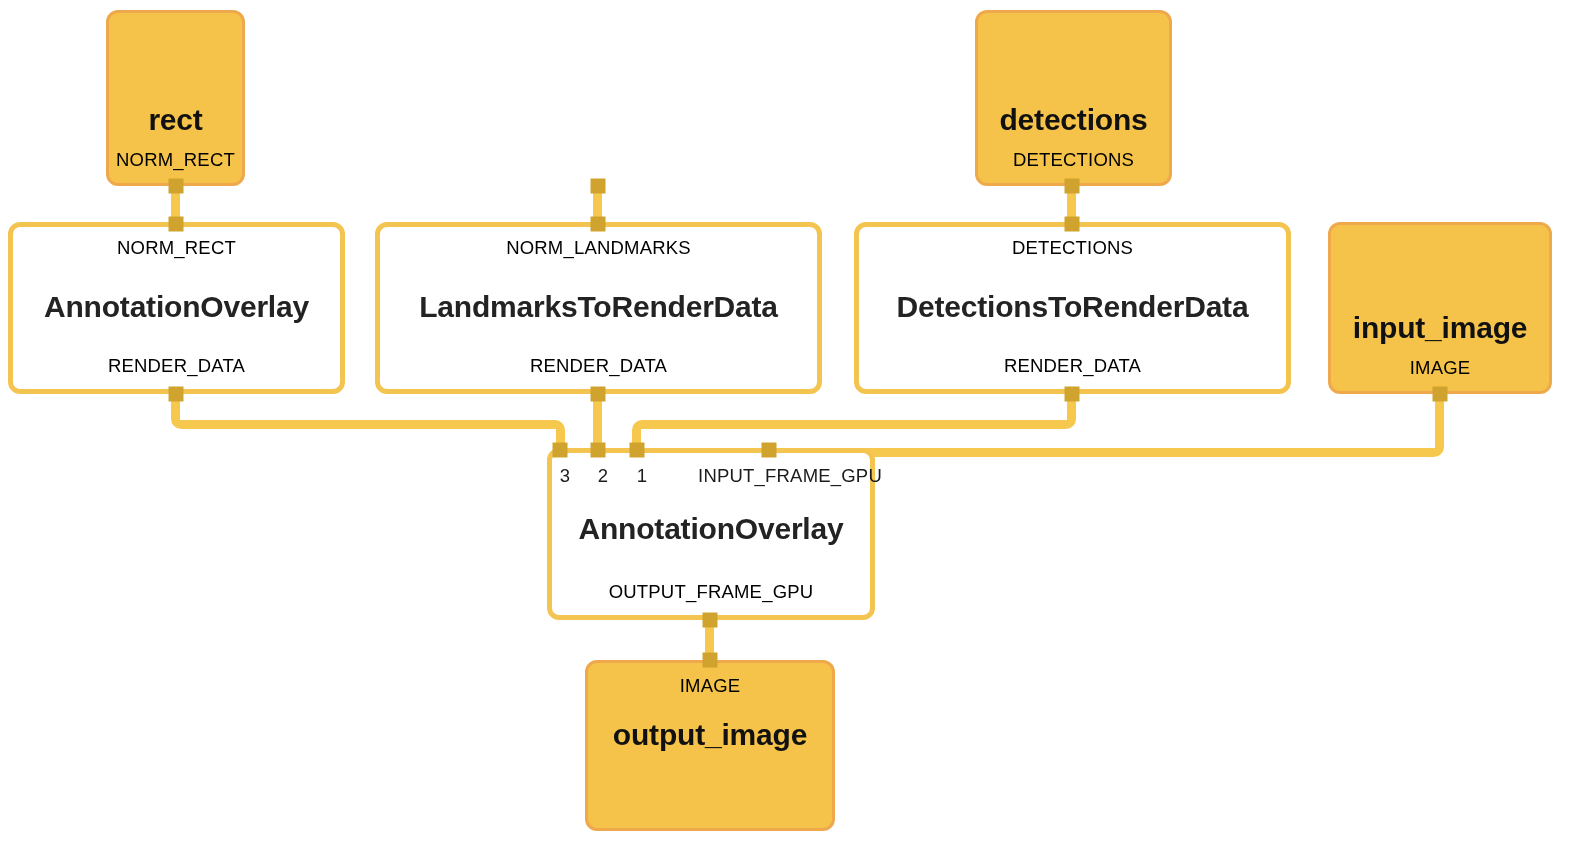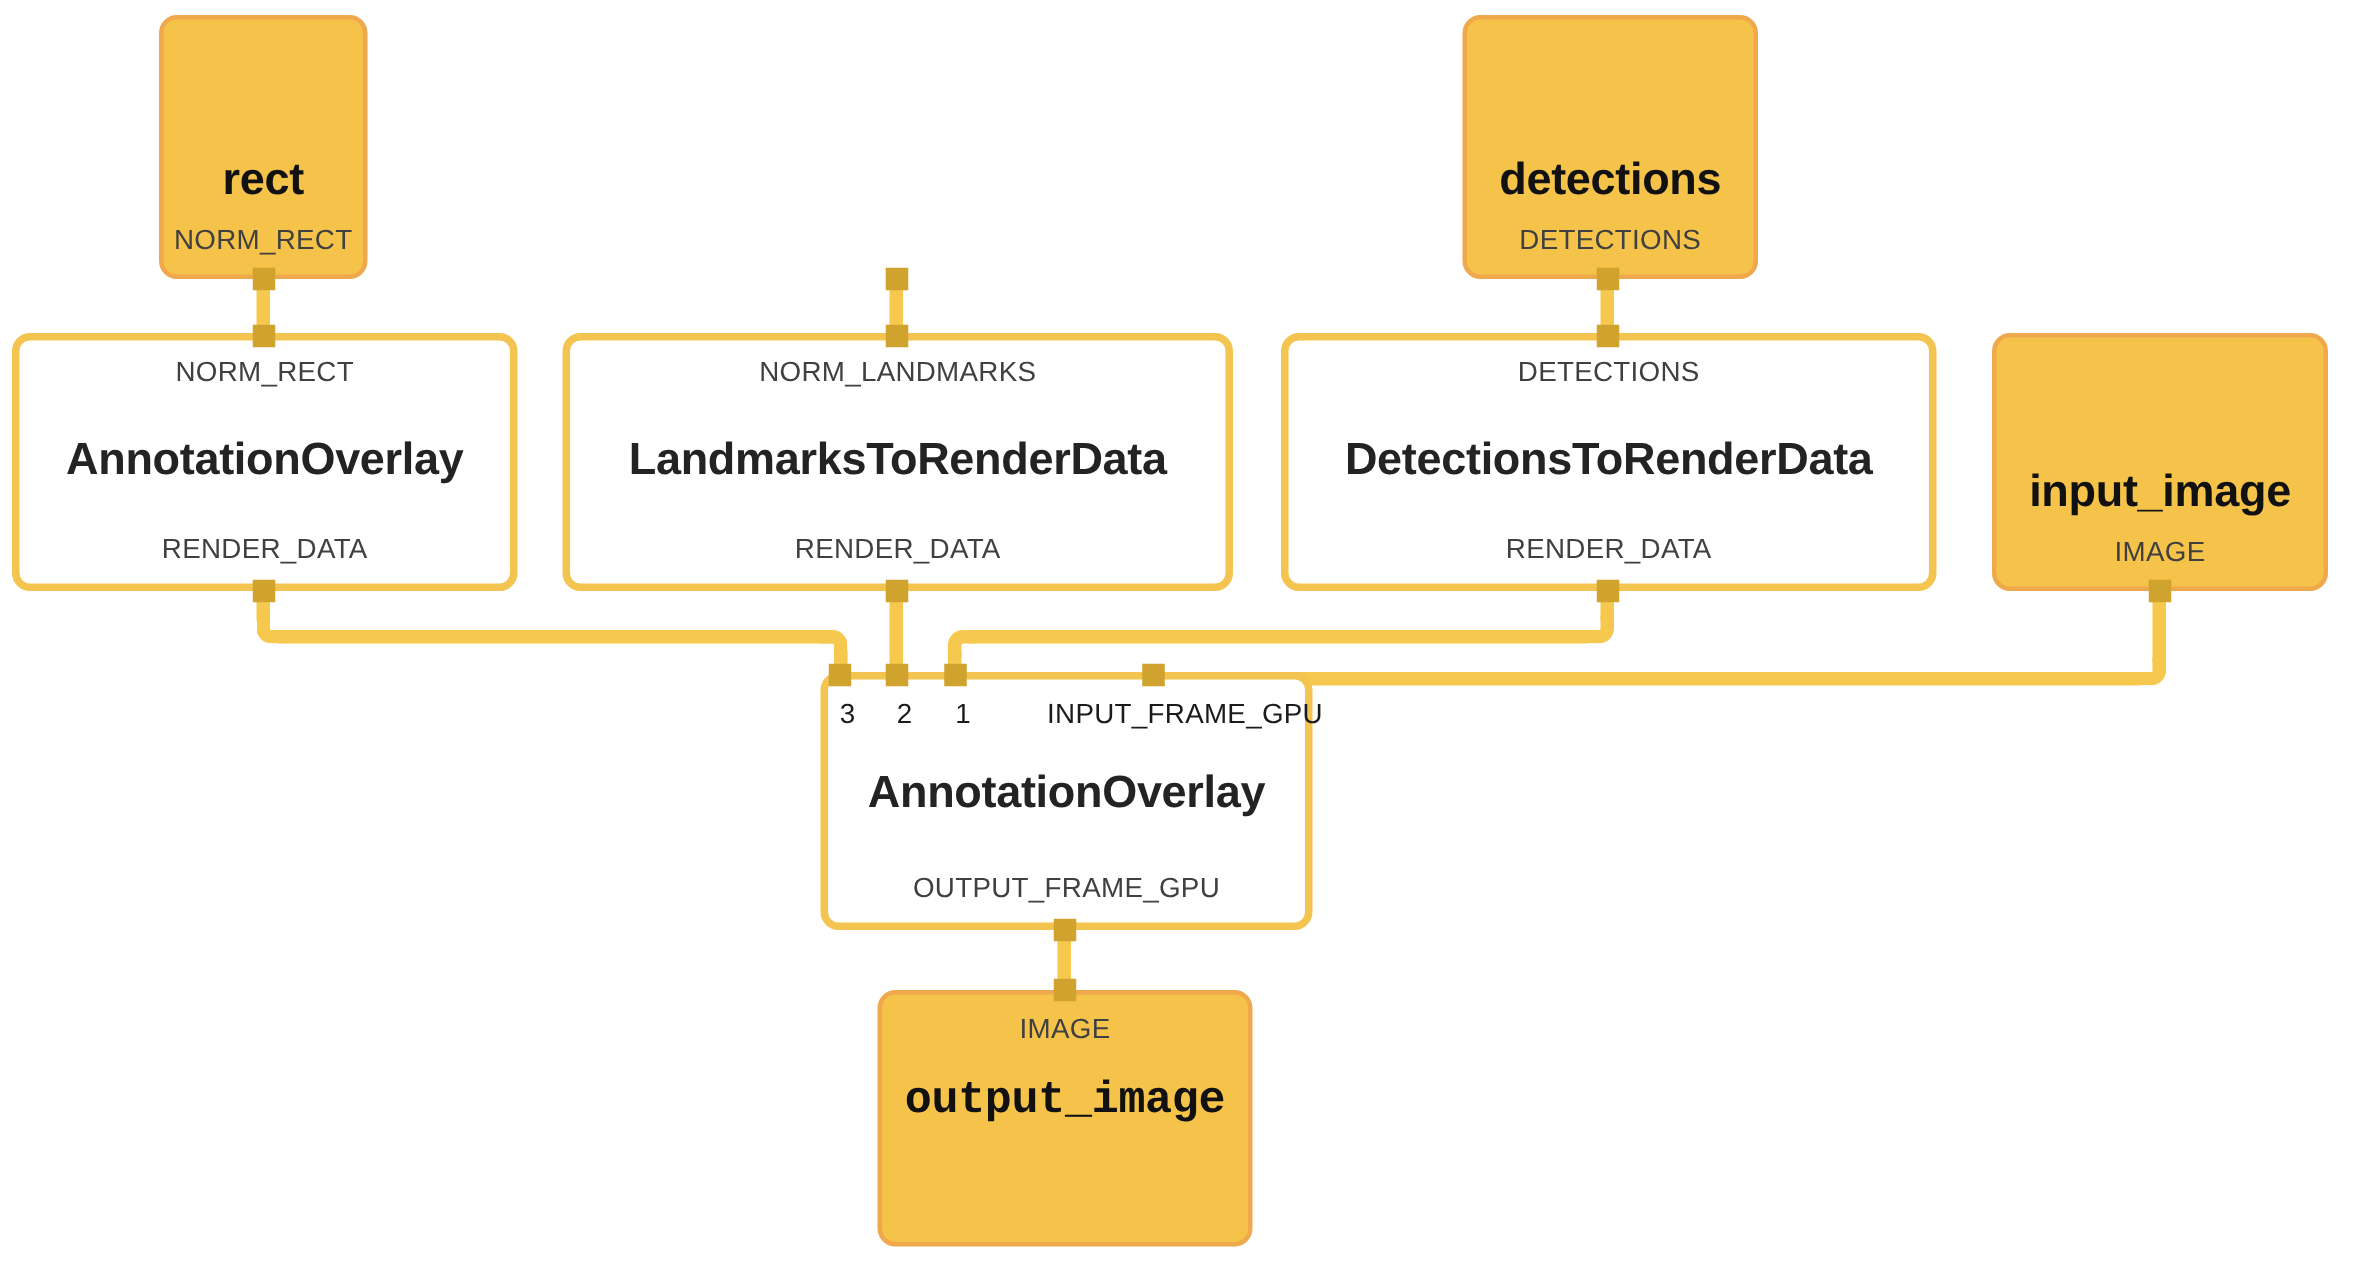--- a/index.html
+++ b/index.html
@@ -43,32 +43,32 @@
     letter-spacing: -0.2px;
     line-height: 1.05;
     white-space: nowrap;
   }
   .node.source .node-title,
   .node.sink .node-title {
     color: #111111;
   }
   .port-label {
     font-size: 18.5px;
-    color: #404040;
+    color: #000000;
     white-space: nowrap;
     letter-spacing: 0.2px;
   }
   
   .node.source .node-title { margin-top: auto; }
   .node.source .port-label { margin-top: 14px; margin-bottom: 12px; }
   .node.source .spacer-top { flex: 1; }
 
   
   .node.sink .port-label { margin-top: 12px; }
-  .node.sink .node-title { margin-top: 22px; margin-bottom: auto; font-family: Liberation Mono, monospace; }
+  .node.sink .node-title { margin-top: 22px; margin-bottom: auto; }
 
   
   .node.calc .in-label { margin-top: 10px; }
   .node.calc .node-title { margin: auto 0; }
   .node.calc .out-label { margin-bottom: 12px; }
 
   
   .inputs-row {
     position: absolute;
     top: 12px;

